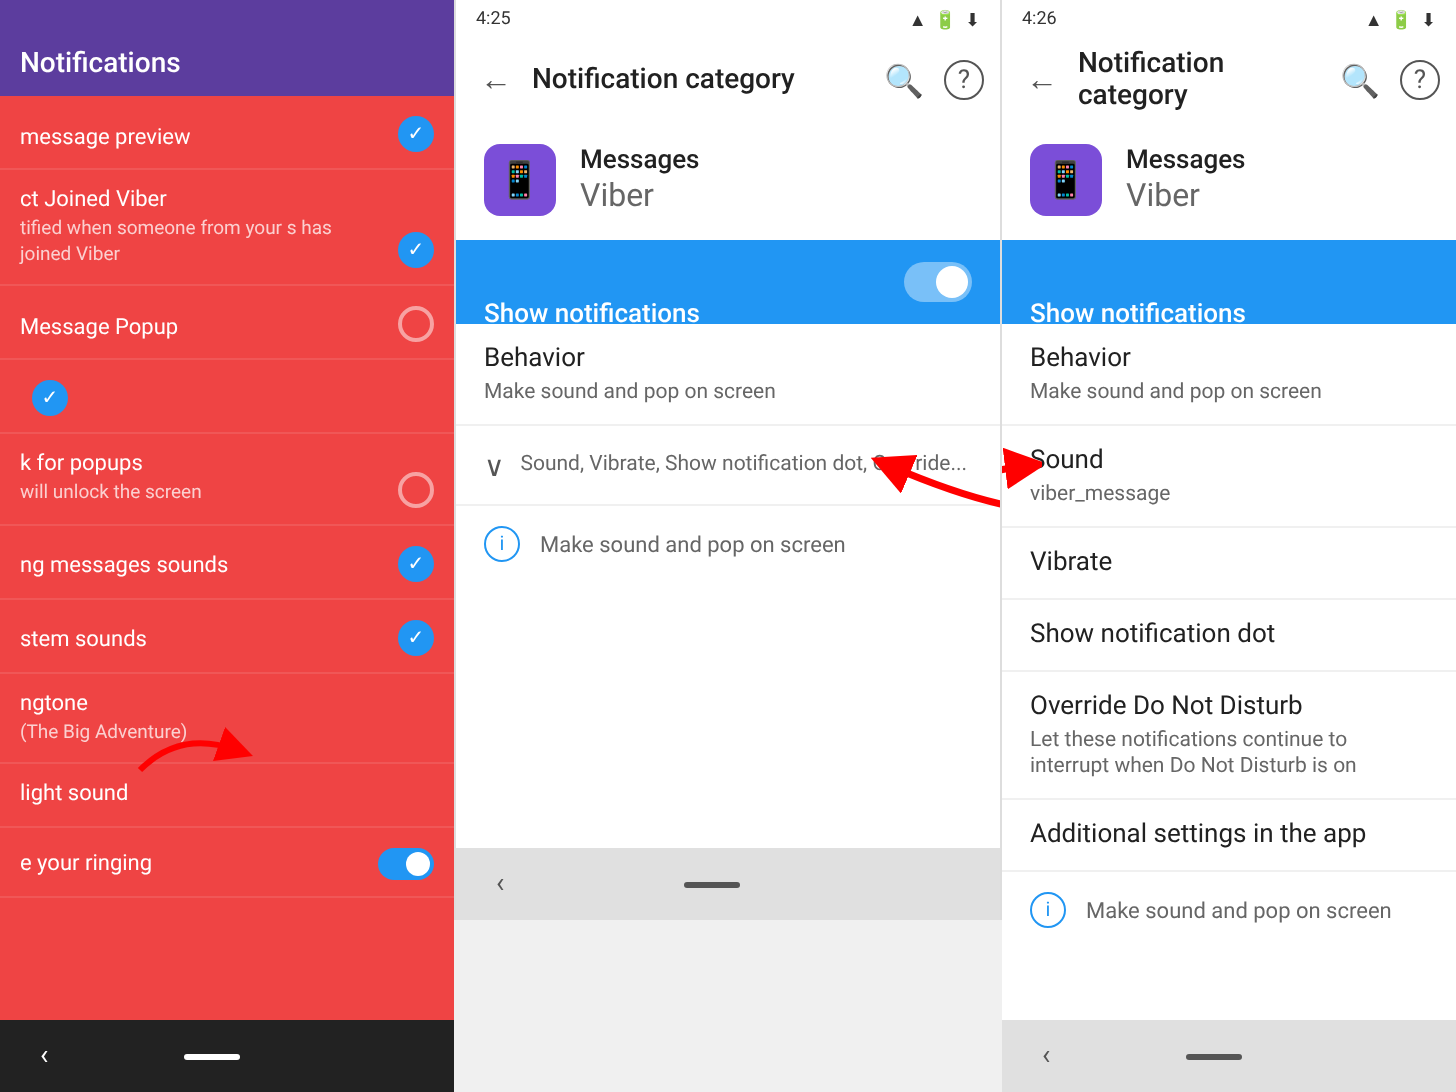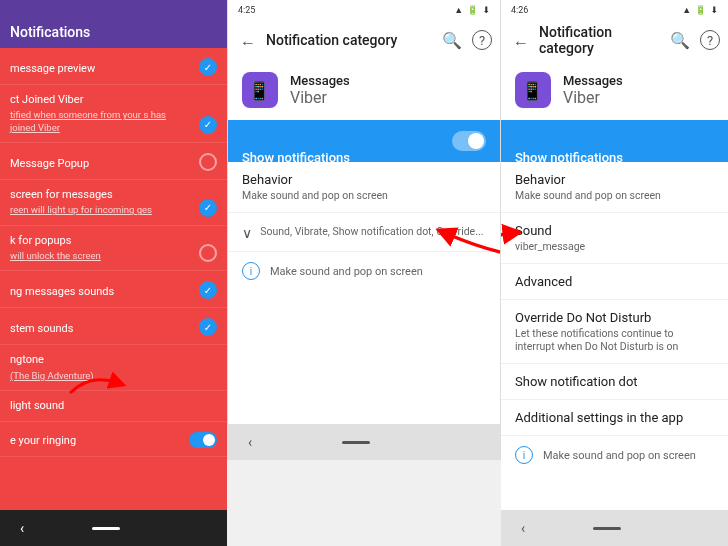--- a/index.html
+++ b/index.html
@@ -39,21 +39,20 @@
     .panel1-item-text {
       color: white;
       font-size: 11px;
       flex: 1;
       line-height: 1.3;
     }
     .panel1-item-text .sub {
       font-size: 9.5px;
       color: rgba(255,255,255,0.75);
       margin-top: 2px;
-      text-decoration: underline;
     }
     .checkmark-blue {
       width: 18px;
       height: 18px;
       background: #2196F3;
       border-radius: 50%;
       display: flex;
       align-items: center;
       justify-content: center;
       flex-shrink: 0;
@@ -327,24 +326,20 @@
       ct Joined Viber
       <div class="sub">tified when someone from your s has joined Viber</div>
     </div>
     <div class="checkmark-blue"></div>
   </div>
   <div class="panel1-item">
     <div class="panel1-item-text">Message Popup</div>
     <div class="circle-empty"></div>
   </div>
   <div class="panel1-item">
-    <div class="panel1-item-text">
-      screen for messages
-      <div class="sub">reen will light up for incoming ges</div>
-    </div>
     <div class="checkmark-blue"></div>
   </div>
   <div class="panel1-item">
     <div class="panel1-item-text">
       k for popups
       <div class="sub">will unlock the screen</div>
     </div>
     <div class="circle-empty"></div>
   </div>
   <div class="panel1-item">
@@ -490,30 +485,30 @@
       <defs>
           <marker id="ah3" markerWidth="6" markerHeight="6" refX="3" refY="3" orient="auto">
             <path d="M0,0 L6,3 L0,6 Z" fill="red"></path>
           </marker>
         </defs>
       <path d="M5,40 Q30,20 72,15" stroke="red" stroke-width="3.5" fill="none" marker-end="url(#ah3)"></path>
     </svg>
   </div>
 
   <div class="detail-item">
-    <div class="detail-item-title">Advanced</div>
+    <div class="detail-item-title">Vibrate</div>
+  </div>
+
+  <div class="detail-item">
+    <div class="detail-item-title">Show notification dot</div>
   </div>
 
   <div class="detail-item">
     <div class="detail-item-title">Override Do Not Disturb</div>
     <div class="detail-item-sub">Let these notifications continue to interrupt when Do Not Disturb is on</div>
-  </div>
-
-  <div class="detail-item">
-    <div class="detail-item-title">Show notification dot</div>
   </div>
 
   <div class="detail-item">
     <div class="detail-item-title">Additional settings in the app</div>
   </div>
 
   <div class="info-row">
     <div class="info-icon">i</div>
     <div class="info-text">Make sound and pop on screen</div>
   </div>

